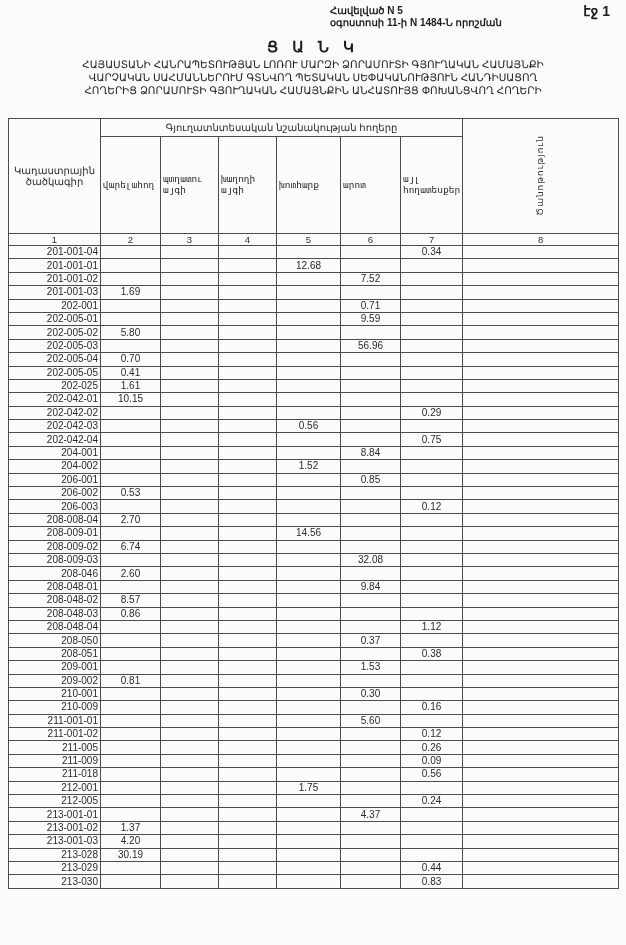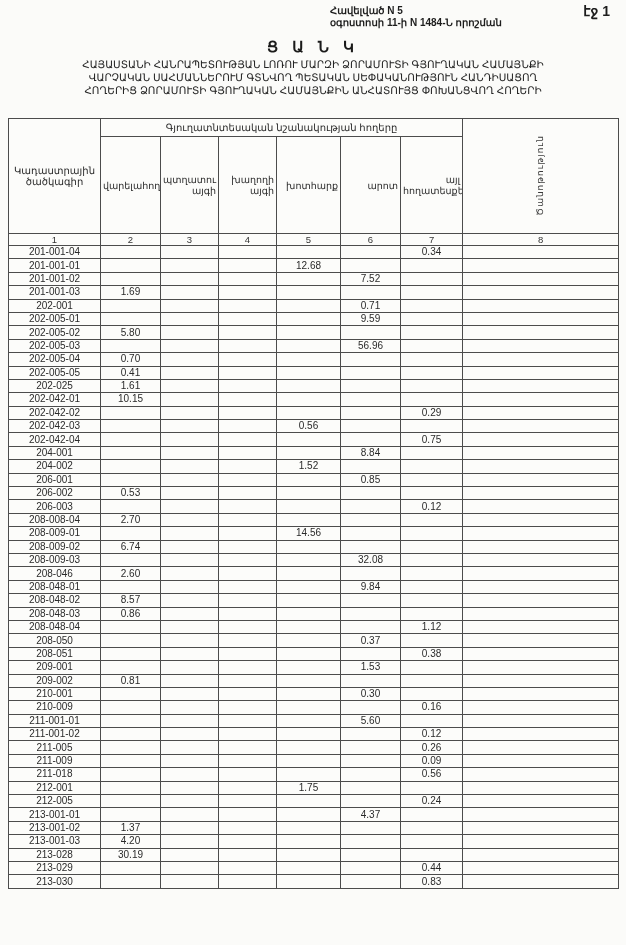--- a/index.html
+++ b/index.html
@@ -40,35 +40,35 @@
     border: 1px solid #4c4c4c;
     font-weight: normal;
     font-size: 10px;
     color: #2a2a2a;
     padding: 0 2px;
     line-height: 1;
     overflow: hidden;
     white-space: nowrap;
   }
   .land-table tr.group-row th { height: 18px; font-size: 10px; text-align: center; }
-  .land-table tr.sub-row th { height: 97px; font-size: 9.5px; text-align: right; white-space: normal; vertical-align: middle; line-height: 11px; }
+  .land-table tr.sub-row th { height: 97px; font-size: 9.5px; text-align: left; white-space: normal; vertical-align: middle; line-height: 11px; font-family: Liberation Mono, monospace; }
   .land-table th.col1h { font-size: 9px; text-align: center; vertical-align: middle; white-space: normal; line-height: 11px; }
   .land-table th.col8h { vertical-align: middle; text-align: center; }
   .land-table th.col8h .vert {
     display: inline-block;
     writing-mode: vertical-rl;
     transform: rotate(180deg);
     font-size: 9px;
     letter-spacing: 1px;
     max-height: 110px;
     color: #3a3a3a;
   }
   .land-table tr.numbers-row td { height: 12px; font-size: 9.5px; text-align: center; color: #333; }
   .land-table tbody td { height: 13.4px; text-align: center; font-size: 10px; }
-  .land-table tbody td.code { text-align: center; }
+  .land-table tbody td.code { text-align: right; }
 </style>
 </head>
 <body>
 
 <div class="top-block">
   <div>Հավելված N 5</div>
   <div>օգոստոսի 11-ի N 1484-Ն որոշման</div>
 </div>
 <div class="page-num">էջ 1</div>
 

